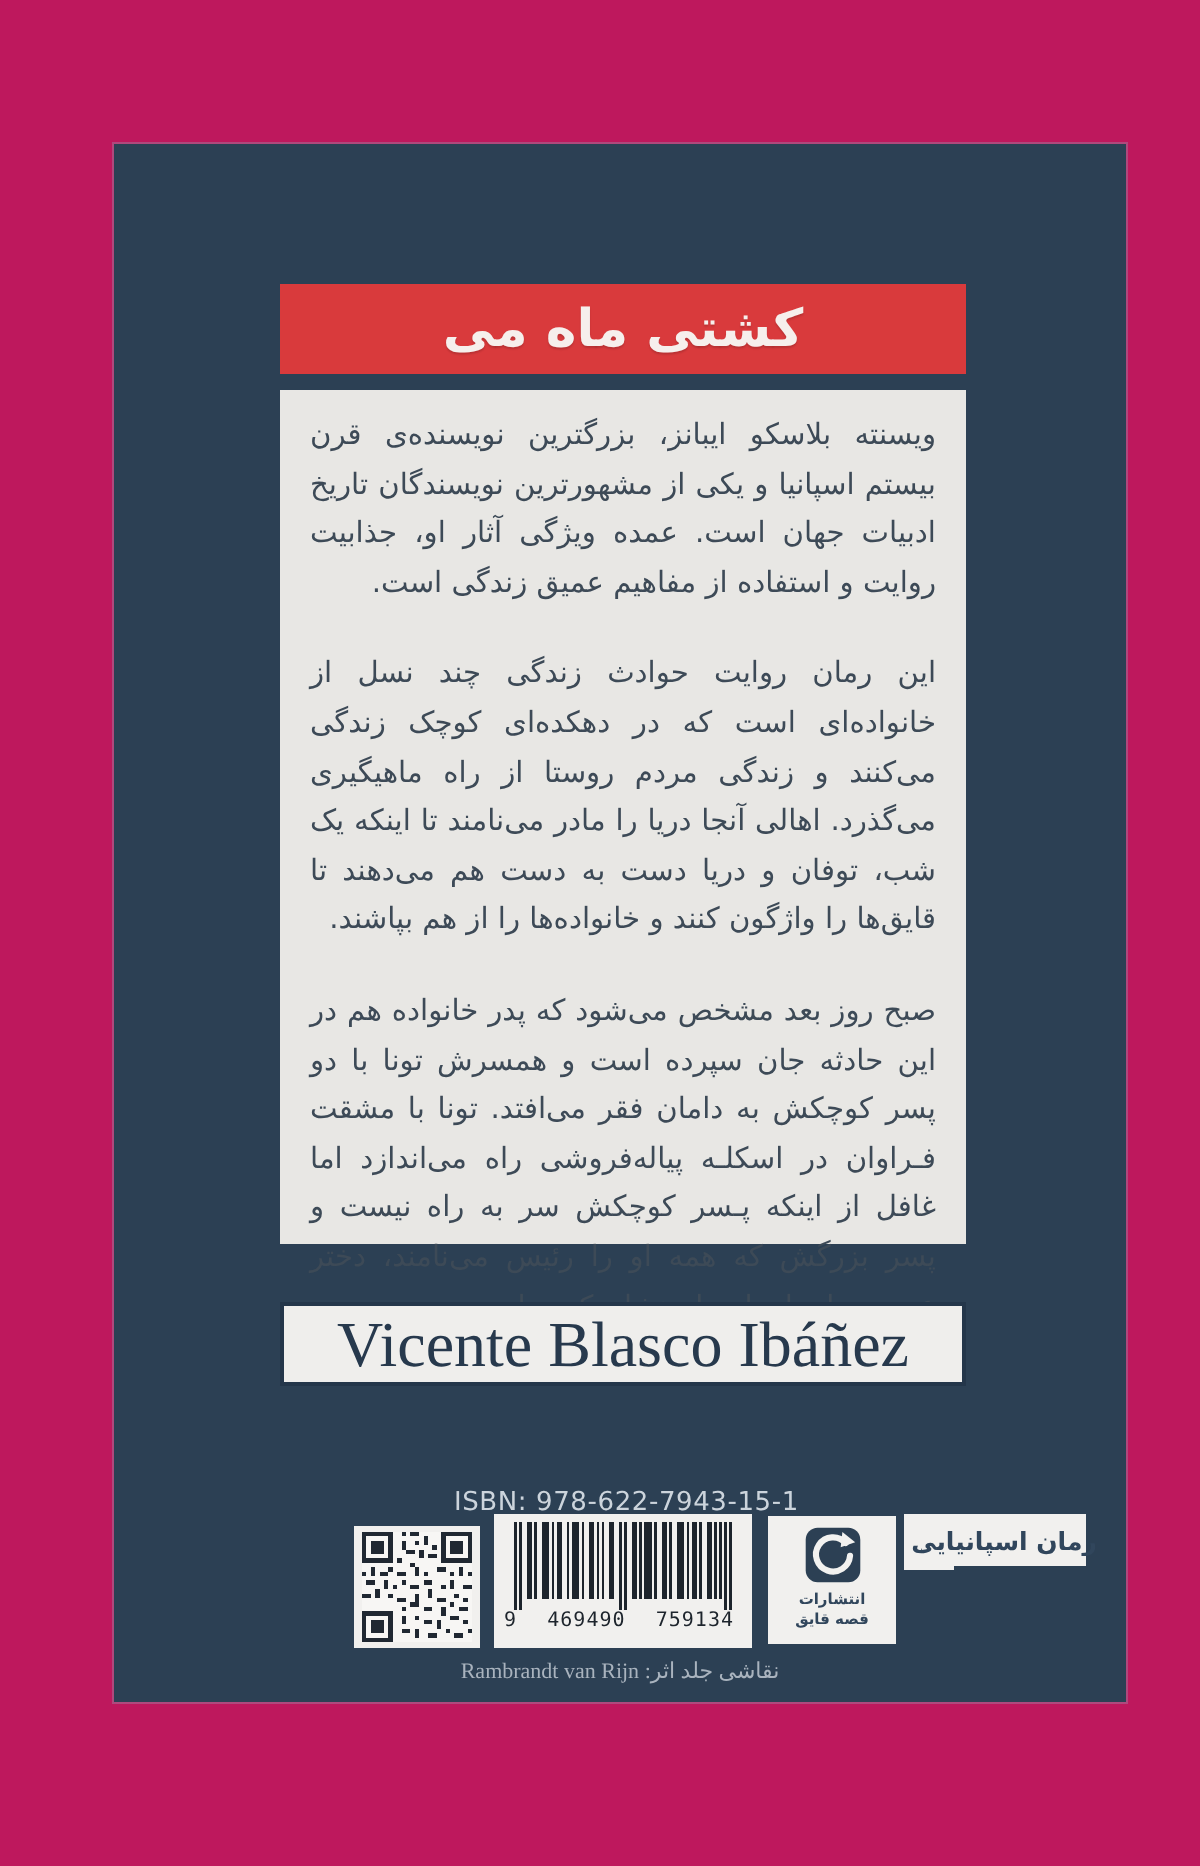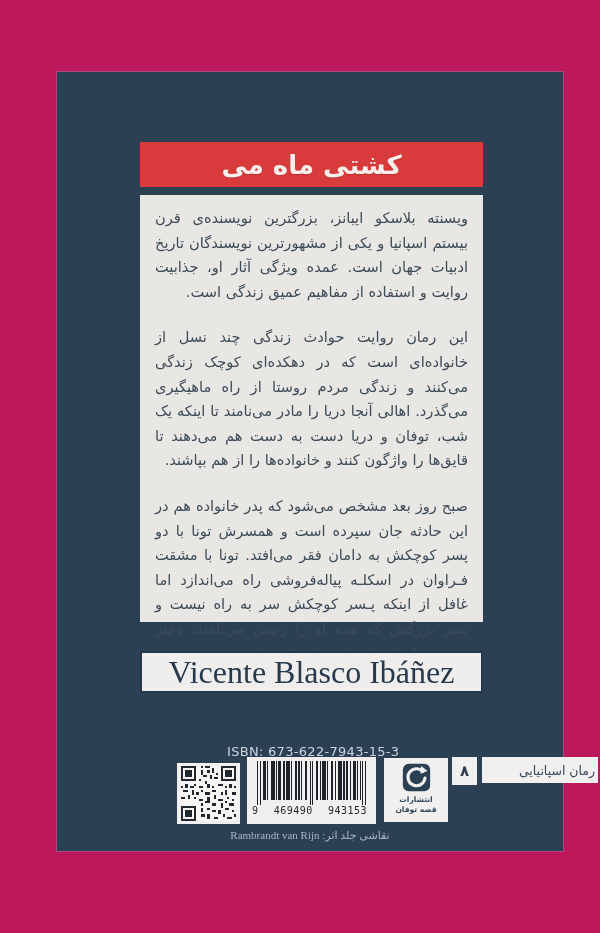--- a/index.html
+++ b/index.html
@@ -61,25 +61,24 @@
   }
   .logo-box svg{ width:29px; height:29px; display:block;}
   .pubname{ margin-top:3px; text-align:center; direction:rtl;}
   .pubname span{ display:block; color:#31465c; font-size:7.5px; line-height:10px; font-weight:bold;}
   .num-box{
     left:395px; top:685px; width:25px; height:28px;
     display:flex; align-items:center; justify-content:center;
     color:#2c4054; font-size:15px; font-weight:bold;
   }
   .category-strip{
-    left:425px; top:685px; width:82px; height:26px;
+    left:404px; top:685px; width:82px; height:26px;
     display:flex; align-items:center; justify-content:center;
-    color:#31465c; font-size:12.5px; font-weight:400; direction:rtl;
+    color:#31465c; font-size:12.5px; font-weight:700; direction:rtl;
     white-space:nowrap;
-    padding-left:34px;
   }
   .credit{
     position:absolute; left:0; top:757px; width:100%; height:16px;
     text-align:center; color:#a9b3be; font-size:11px; direction:rtl;font-family:Liberation Serif, serif;
   }
 </style>
 </head>
 <body>
 
 <div class="page">
@@ -92,21 +91,21 @@
     <div class="synopsis">
       <p>ویسنته بلاسکو ایبانز، بزرگترین نویسنده‌ی قرن بیستم اسپانیا و یکی از مشهورترین نویسندگان تاریخ ادبیات جهان است. عمده ویژگی آثار او، جذابیت روایت و استفاده از مفاهیم عمیق زندگی است.</p>
       <p>این رمان روایت حوادث زندگی چند نسل از خانواده‌ای است که در دهکده‌ای کوچک زندگی می‌کنند و زندگی مردم روستا از راه ماهیگیری می‌گذرد. اهالی آنجا دریا را مادر می‌نامند تا اینکه یک شب، توفان و دریا دست به دست هم می‌دهند تا قایق‌ها را واژگون کنند و خانواده‌ها را از هم بپاشند.</p>
       <p>صبح روز بعد مشخص می‌شود که پدر خانواده هم در این حادثه جان سپرده است و همسرش تونا با دو پسر کوچکش به دامان فقر می‌افتد. تونا با مشقت فـراوان در اسکلـه پیاله‌فروشی راه می‌اندازد اما غافل از اینکه پـسر کوچکش سر به راه نیست و پسر بزرگش که همه او را رئیس می‌نامند، دختر عجیبی را برای ازدواج نشان کرده است...</p>
     </div>
 
     <div class="author-box">
       <span>Vicente Blasco Ibáñez</span>
     </div>
 
-    <div class="isbn">ISBN: 673-622-7943-15-3</div>
+    <div class="isbn">ISBN: 978-622-7943-15-1</div>
 
     <div class="white-box qr-box">
       <svg viewBox="0 0 25 25" shape-rendering="crispEdges">
         <rect width="25" height="25" fill="#f7f6f4"></rect>
         <g fill="#202832">
           <rect x="0" y="0" width="7" height="7"></rect>
             <rect x="18" y="0" width="7" height="7"></rect>
             <rect x="0" y="18" width="7" height="7"></rect>
         </g>
         <g fill="#f7f6f4">
@@ -157,33 +156,33 @@
               <rect x="78" y="0" width="1" height="44"></rect>
             <rect x="81" y="0" width="2" height="44"></rect>
               <rect x="84" y="0" width="1" height="44"></rect>
             <rect x="86" y="0" width="1" height="44"></rect>
           </g>
         </g>
       </svg>
       <div class="barcode-digits">
         <span>9</span>
         <span>469490</span>
-        <span>943153</span>
+        <span>759134</span>
       </div>
     </div>
 
     <div class="white-box logo-box">
       <svg viewBox="0 0 34 34">
         <rect x="1" y="1" width="32" height="32" rx="7" fill="#2c4054"></rect>
         <path d="M24.5 10 A 10 10 0 1 0 27 17.5" fill="none" stroke="#f2f2f0" stroke-width="3.6" stroke-linecap="round"></path>
         <path d="M22.5 3.5 L30 9.5 L21.5 12.5 Z" fill="#f2f2f0"></path>
       </svg>
       <div class="pubname">
         <span>انتشارات</span>
-        <span>قصه توفان</span>
+        <span>قصه قایق</span>
       </div>
     </div>
 
     <div class="white-box num-box">۸</div>
 
     <div class="white-box category-strip">رمان اسپانیایی</div>
 
     <div class="credit">نقاشی جلد اثر: Rambrandt van Rijn</div>
 
   </div>

